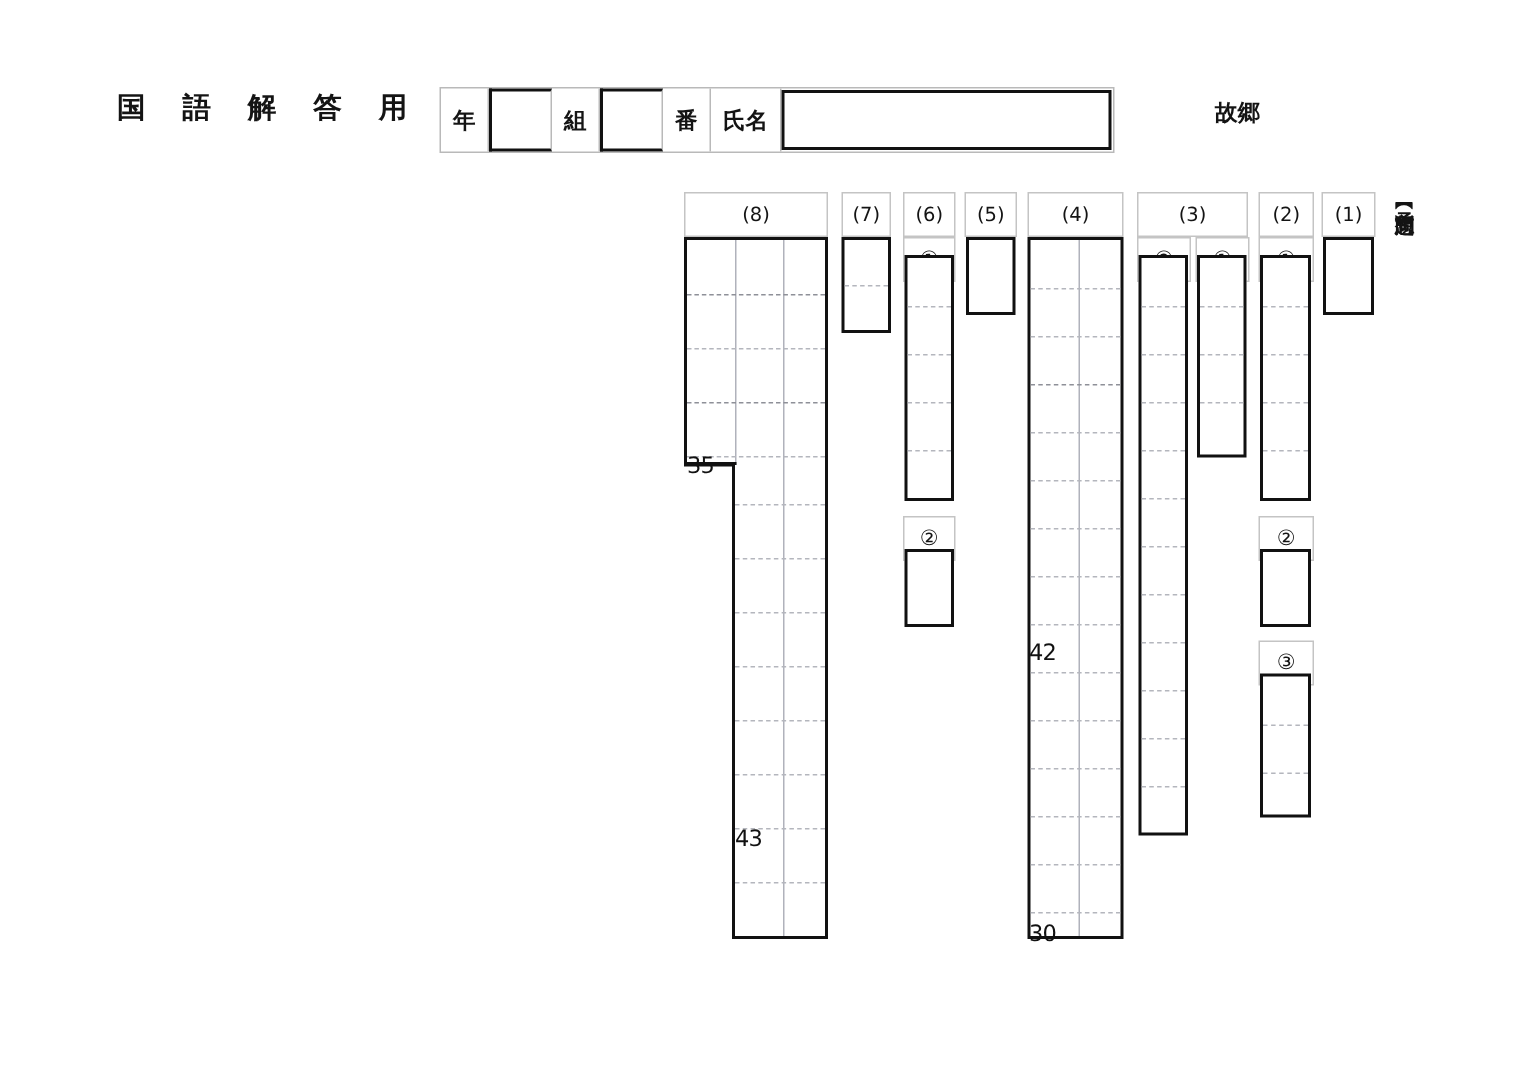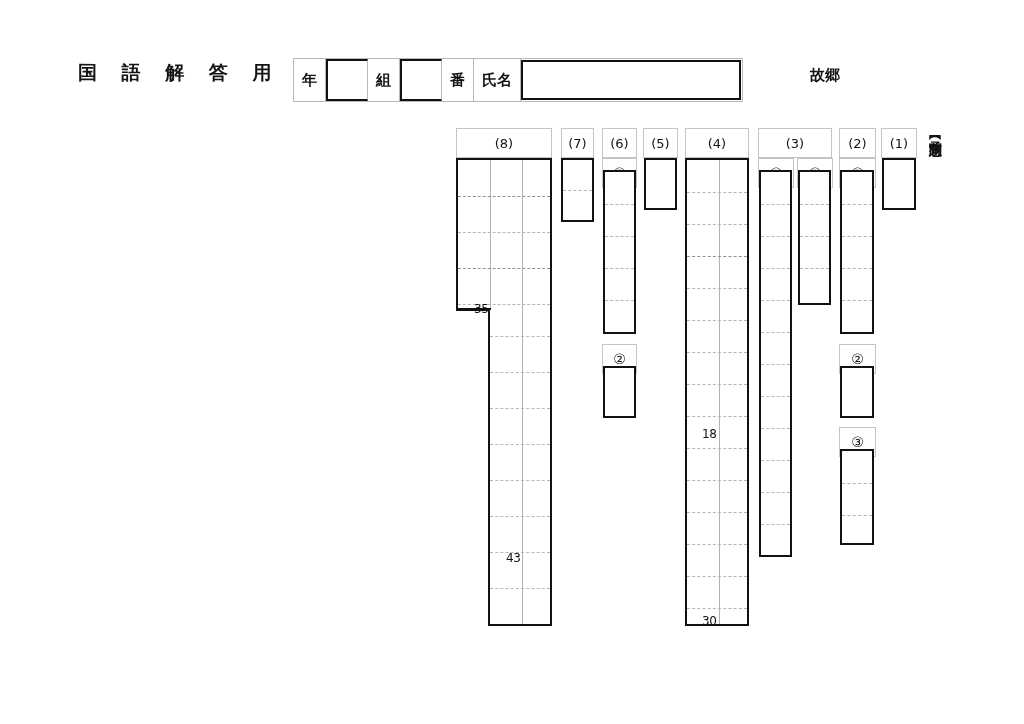--- a/index.html
+++ b/index.html
@@ -116,26 +116,25 @@
     position: absolute;
     left: 0; right: 0;
     height: 0;
     border-top: 1.5px dashed #b4b6bd;
   }
   .hdash.strong { border-top-color: #8e9098; }
 
   
   .marker {
     position: absolute;
-    font-size: 12px;
+    font-size: 15px;
     font-family: "DejaVu Sans", "Liberation Sans", sans-serif;
     color: #111;
     line-height: 1;
     letter-spacing: -0.5px;
-    margin-left: 16px;
   }
 </style>
 </head>
 <body>
 
 <div id="sheet">
 
   <div id="title">国 語 解 答 用 紙</div>
 
   <div id="id-strip">
@@ -228,21 +227,21 @@
     <div class="hdash" style="top:192px;"></div>
     <div class="hdash" style="top:224px;"></div>
     <div class="hdash" style="top:256px;"></div>
     <div class="hdash" style="top:288px;"></div>
     <div class="hdash" style="top:320px;"></div>
     <div class="hdash" style="top:352px;"></div>
     <div class="hdash" style="top:384px;"></div>
     <div class="hdash" style="top:416px;"></div>
     <div class="hdash" style="top:448px;"></div>
   </div>
-  <div class="marker" style="left:686px; top:428px;">18</div>
+  <div class="marker" style="left:686px; top:428px;">42</div>
   <div class="marker" style="left:686px; top:615px;text-align:right;">30</div>
 
   <div class="abox" style="left:759px; top:170px; width:33px; height:387px;">
     <div class="hdash" style="top:32px;"></div>
     <div class="hdash" style="top:64px;"></div>
     <div class="hdash" style="top:96px;"></div>
     <div class="hdash" style="top:128px;"></div>
     <div class="hdash" style="top:160px;"></div>
     <div class="hdash" style="top:192px;"></div>
     <div class="hdash" style="top:224px;"></div>

